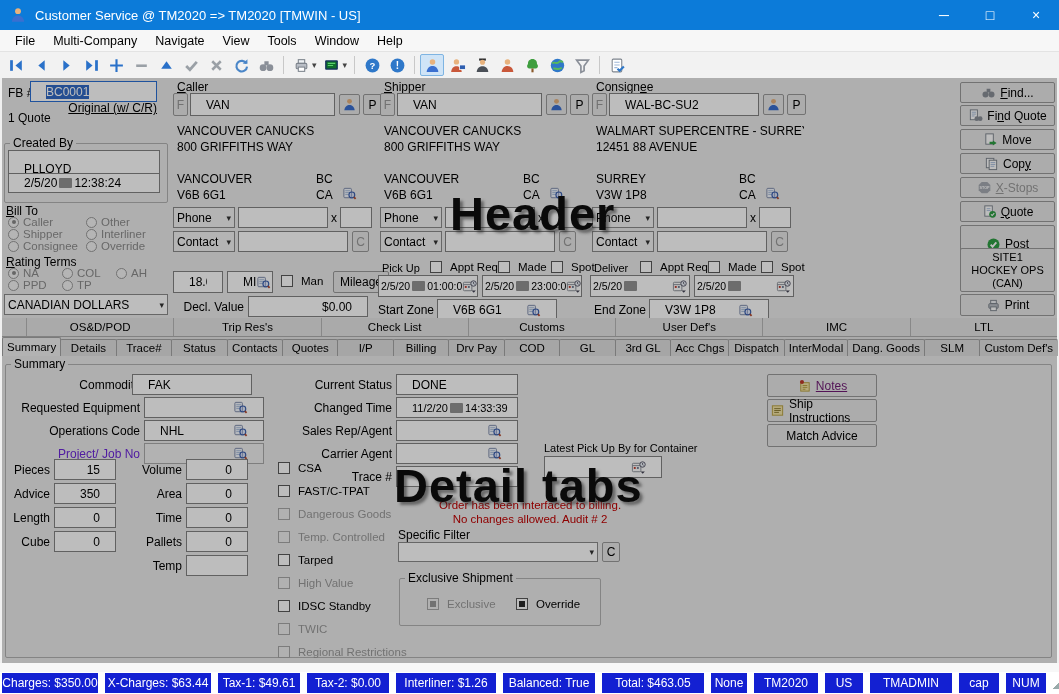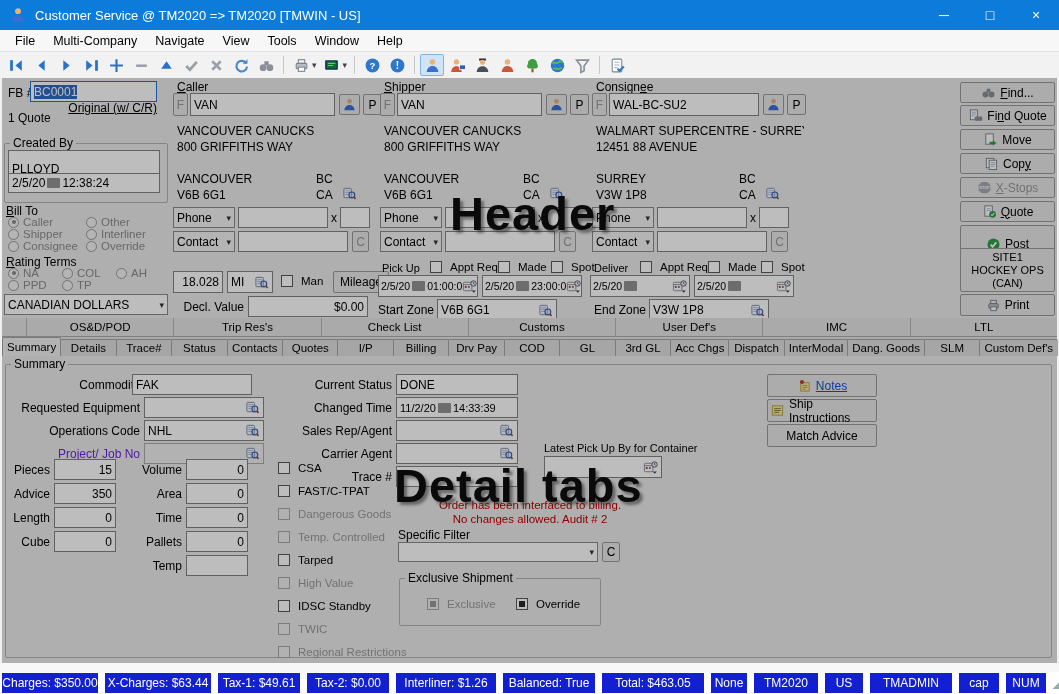--- a/index.html
+++ b/index.html
@@ -24,21 +24,21 @@
   .tbi { width:24px; height:22px; display:flex; align-items:center; justify-content:center; border:1px solid transparent; border-radius:2px; }
   .tbi svg { width:17px; height:17px; }
   .tbi.active { background:#cfe4f7; border-color:#7eb4e2; }
   .tbsep { width:1px; height:18px; background:#c8c8c8; margin:0 4px; }
   .dd { font-size:9px; color:#444; margin-left:-2px; margin-right:2px; }
 
   
   .header-area { position:absolute; left:2px; top:78px; width:1055px; height:240px; background:#ededed; }
   .lbl { position:absolute; font-size:12px; white-space:nowrap; }
   .lbl.small { font-size:11px; }
-  .fld { position:absolute; background:#fff; border:1px solid #848484; font-size:12px; padding:0 3px; display:flex; align-items:center; overflow:hidden; white-space:nowrap; }
+  .fld { position:absolute; background:#fff; border:1px solid #848484; font-size:12px; padding:0 15px; display:flex; align-items:center; overflow:hidden; white-space:nowrap; }
   input.fld { display:block; }
   .fld.right, input.fld.right { text-align:right; justify-content:flex-end; }
   .fld.dis { background:#f1f1f1; color:#707070; border-color:#aaa; }
   .btn { position:absolute; background:#e8e8e8; border:1px solid #9a9a9a; border-radius:2px; font-size:12px; display:flex; align-items:center; justify-content:center; gap:4px; padding:0 2px; }
   .btn.dis { color:#9a9a9a; }
   .btn svg { width:15px; height:15px; }
   .grp { position:absolute; border:1px solid #b2b2b2; border-radius:2px; }
   .grp-lbl { position:absolute; top:-8px; left:5px; background:#ededed; padding:0 3px; font-size:12px; white-space:nowrap; }
   .combo { position:absolute; background:#f3f3f3; border:1px solid #8b8b8b; font-size:12px; display:flex; align-items:center; padding:0 3px; justify-content:space-between; }
   .combo .car { font-size:9px; color:#333; }
@@ -65,21 +65,21 @@
   .tab1 { flex:1; border-left:1px solid #b8b8b8; display:flex; align-items:center; justify-content:center; font-size:11.5px; }
   .tab1-stub { width:24px; flex:none; }
   .tabs2 { position:absolute; left:2px; top:337px; width:1055px; height:19px; background:#e6e6e6; display:flex; align-items:flex-end; }
   .tab2 { flex:1; height:17px; background:#e0e0e0; border:1px solid #a5a5a5; border-bottom:none; border-radius:2px 2px 0 0; display:flex; align-items:center; justify-content:center; font-size:11.5px; white-space:nowrap; padding:0 4px; margin-right:-1px; }
   .tab2.active { background:#f0f0f0; height:19px; z-index:2; }
 
   
   .summary-area { position:absolute; left:2px; top:356px; width:1055px; height:307px; background:#ededed; }
   .lbl-r { position:absolute; text-align:right; font-size:12px; white-space:nowrap; }
   .notice { position:absolute; color:#c00000; font-size:11.5px; text-align:center; }
-  .sidebtn-lbl.red { color:#1d4ed8; text-decoration:underline; }
+  .sidebtn-lbl.red { color:#701a75; text-decoration:underline; }
 
   
   .bstrip { position:absolute; left:0; top:663px; width:1059px; height:9px; background:#f7f7f7; }
   .statusbar { position:absolute; left:0; top:672px; width:1059px; height:22px; background:#fff; display:flex; align-items:center; gap:7px; padding-left:2px; }
   .seg { height:20px; background:#1320d2; color:#fff; display:flex; align-items:center; justify-content:center; font-size:12px; flex:none; }
   .grip { margin-left:auto; margin-right:2px; width:12px; height:12px; background:
     linear-gradient(135deg, transparent 50%, #9aa 50%); flex:none; }
 
   
   .dim { position:absolute; left:2px; top:78px; width:1055px; height:585px; background:rgba(0,0,0,0.26); z-index:50; pointer-events:none; }

